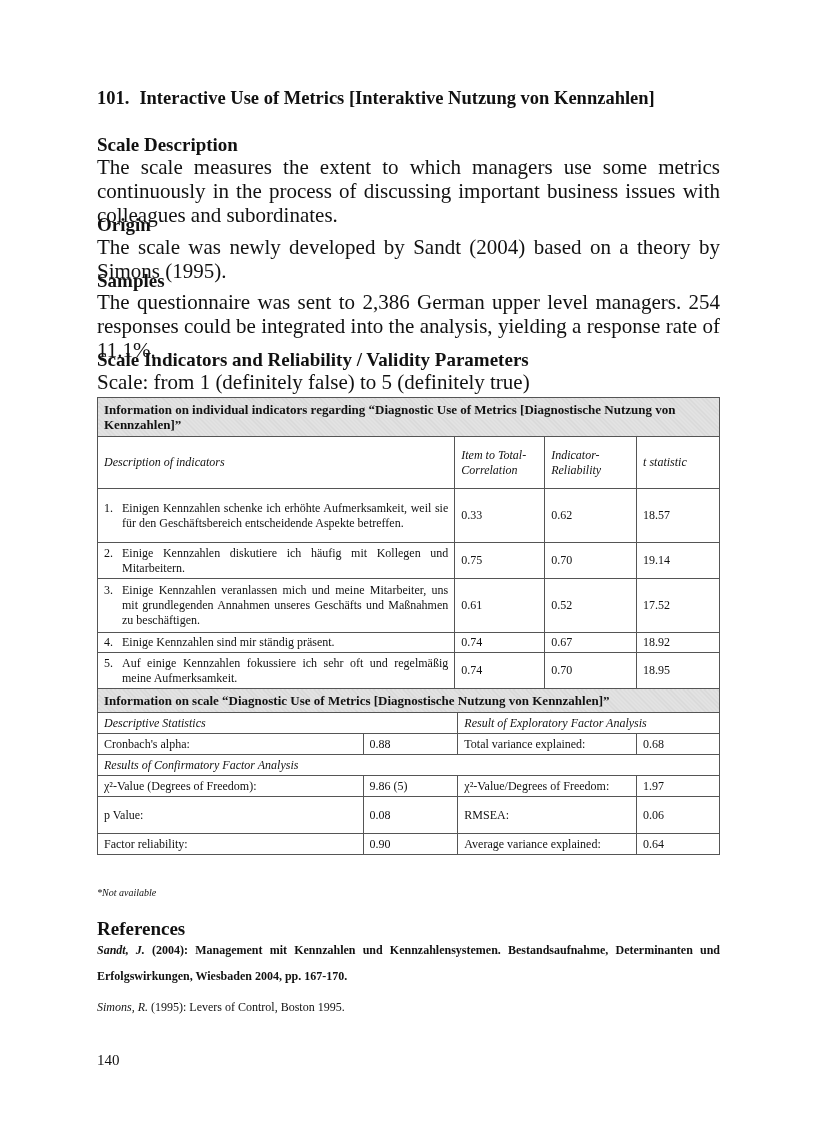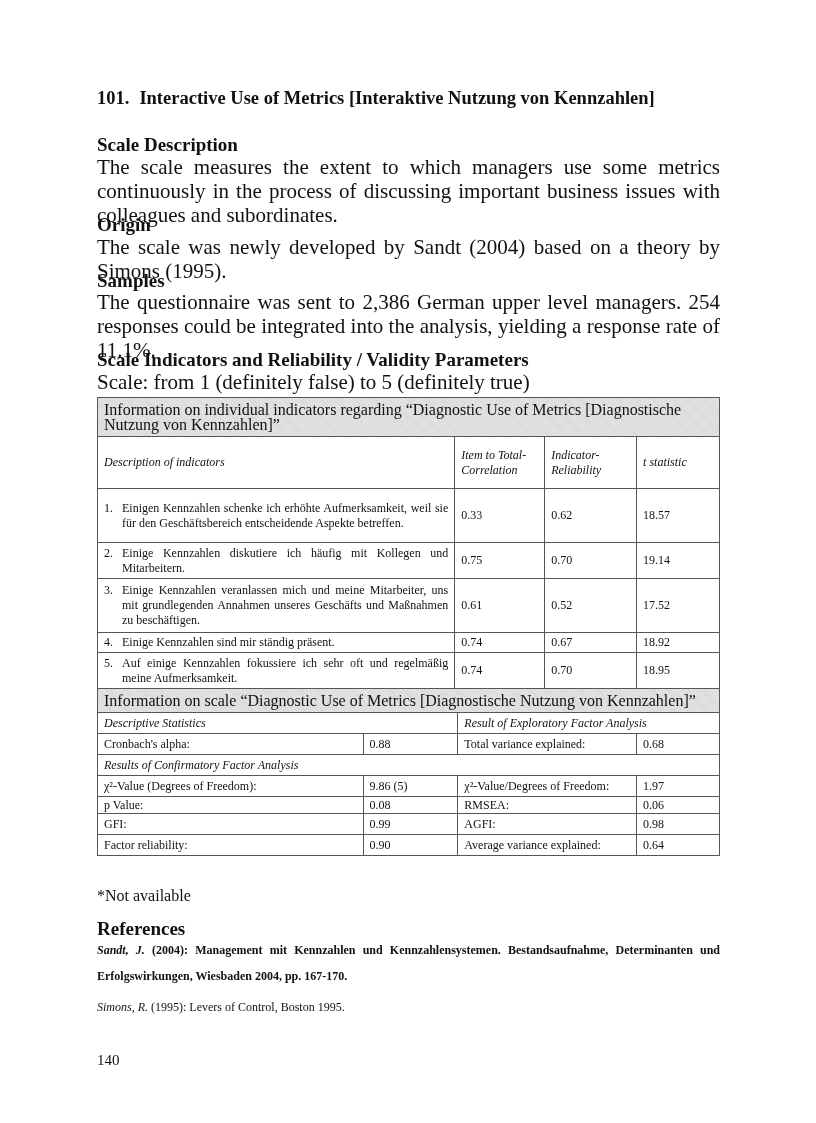--- a/index.html
+++ b/index.html
@@ -16,28 +16,28 @@
   .sec-h { position: absolute; left: 0; margin: 0; font-size: 19px; font-weight: bold; }
   .para {
     position: absolute; left: 0; width: 623px; margin: 0;
     font-size: 21px; line-height: 24px; text-align: justify;
   }
   table { border-collapse: collapse; position: absolute; left: 0; width: 623px; }
   td, th { border: 1px solid #555; font-size: 12px; padding: 0 6px; vertical-align: middle; }
   .shade {
     background-color: #e3e3e3;
     background-image: repeating-linear-gradient(45deg, rgba(0,0,0,0.05) 0 1px, transparent 1px 3px);
-    font-weight: normal; font-size: 16px; text-align: left; line-height: 15px; padding: 2px 6px;
+    font-weight: bold; font-size: 13px; text-align: left; line-height: 15px; padding: 2px 6px;
   }
   .it { font-style: italic; }
   .c { }
   .desc { text-align: justify; line-height: 15px; padding: 2px 6px; }
   .desc .n { display: inline-block; width: 18px; }
   .desc .t { display: block; padding-left: 18px; margin-top: -15px; }
-  .foot { position: absolute; left: 0; top: 887px; font-size: 16px; }
+  .foot { position: absolute; left: 0; top: 887px; font-size: 10px; font-style: italic; }
   .ref { position: absolute; left: 0; width: 623px; font-size: 12px; line-height: 26px; text-align: justify; margin: 0; }
   .ref b { font-weight: bold; }
   .pageno { position: absolute; left: 0; top: 1052px; font-size: 15px; }
 </style>
 </head>
 <body>
 
 <div class="page">
 
   <h1>
@@ -129,31 +129,25 @@
     </tr>
     <tr style="height:21px">
       <td colspan="4" class="it">Results of Confirmatory Factor Analysis</td>
     </tr>
     <tr style="height:21px">
       <td>χ²-Value (Degrees of Freedom):</td>
       <td class="c">9.86 (5)</td>
       <td>χ²-Value/Degrees of Freedom:</td>
       <td class="c">1.97</td>
     </tr>
-    <tr style="height:17px">
+    <tr style="height:37px">
       <td>p Value:</td>
       <td class="c">0.08</td>
       <td>RMSEA:</td>
       <td class="c">0.06</td>
-    </tr>
-    <tr style="height:21px">
-      <td>GFI:</td>
-      <td class="c">0.99</td>
-      <td>AGFI:</td>
-      <td class="c">0.98</td>
     </tr>
     <tr style="height:21px">
       <td>Factor reliability:</td>
       <td class="c">0.90</td>
       <td>Average variance explained:</td>
       <td class="c">0.64</td>
     </tr>
   </tbody>
     </table>
 

